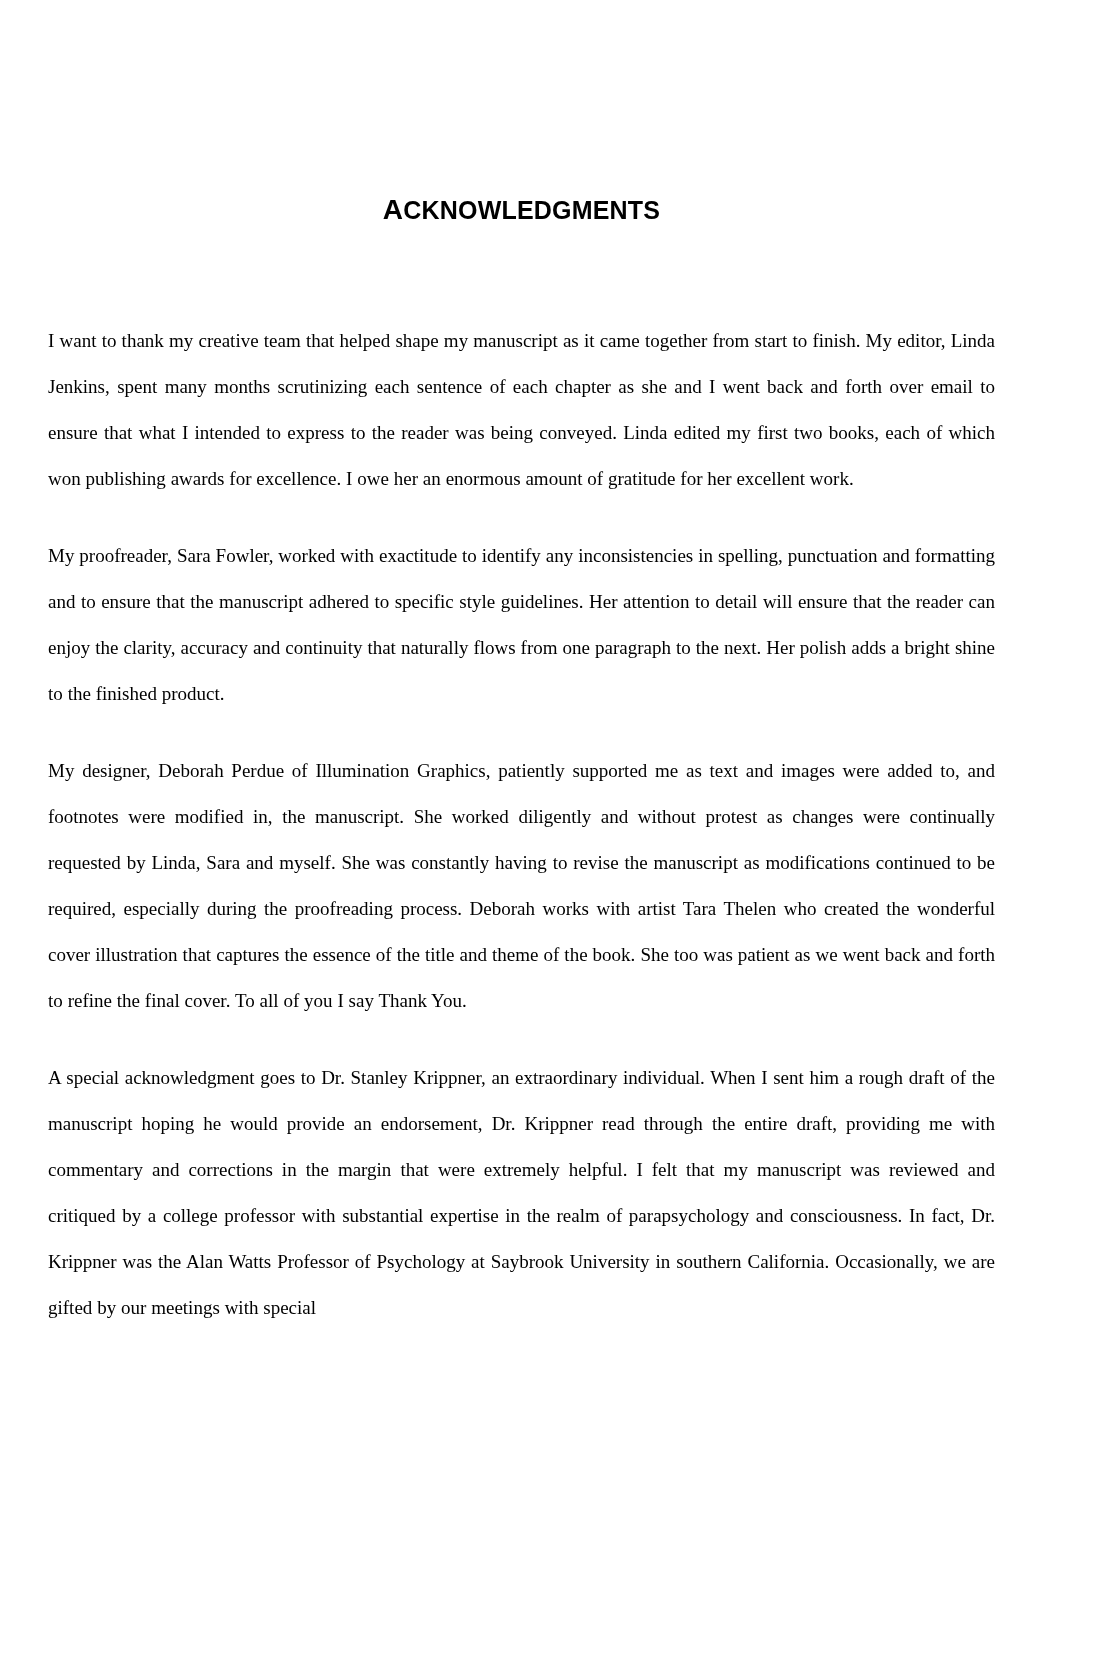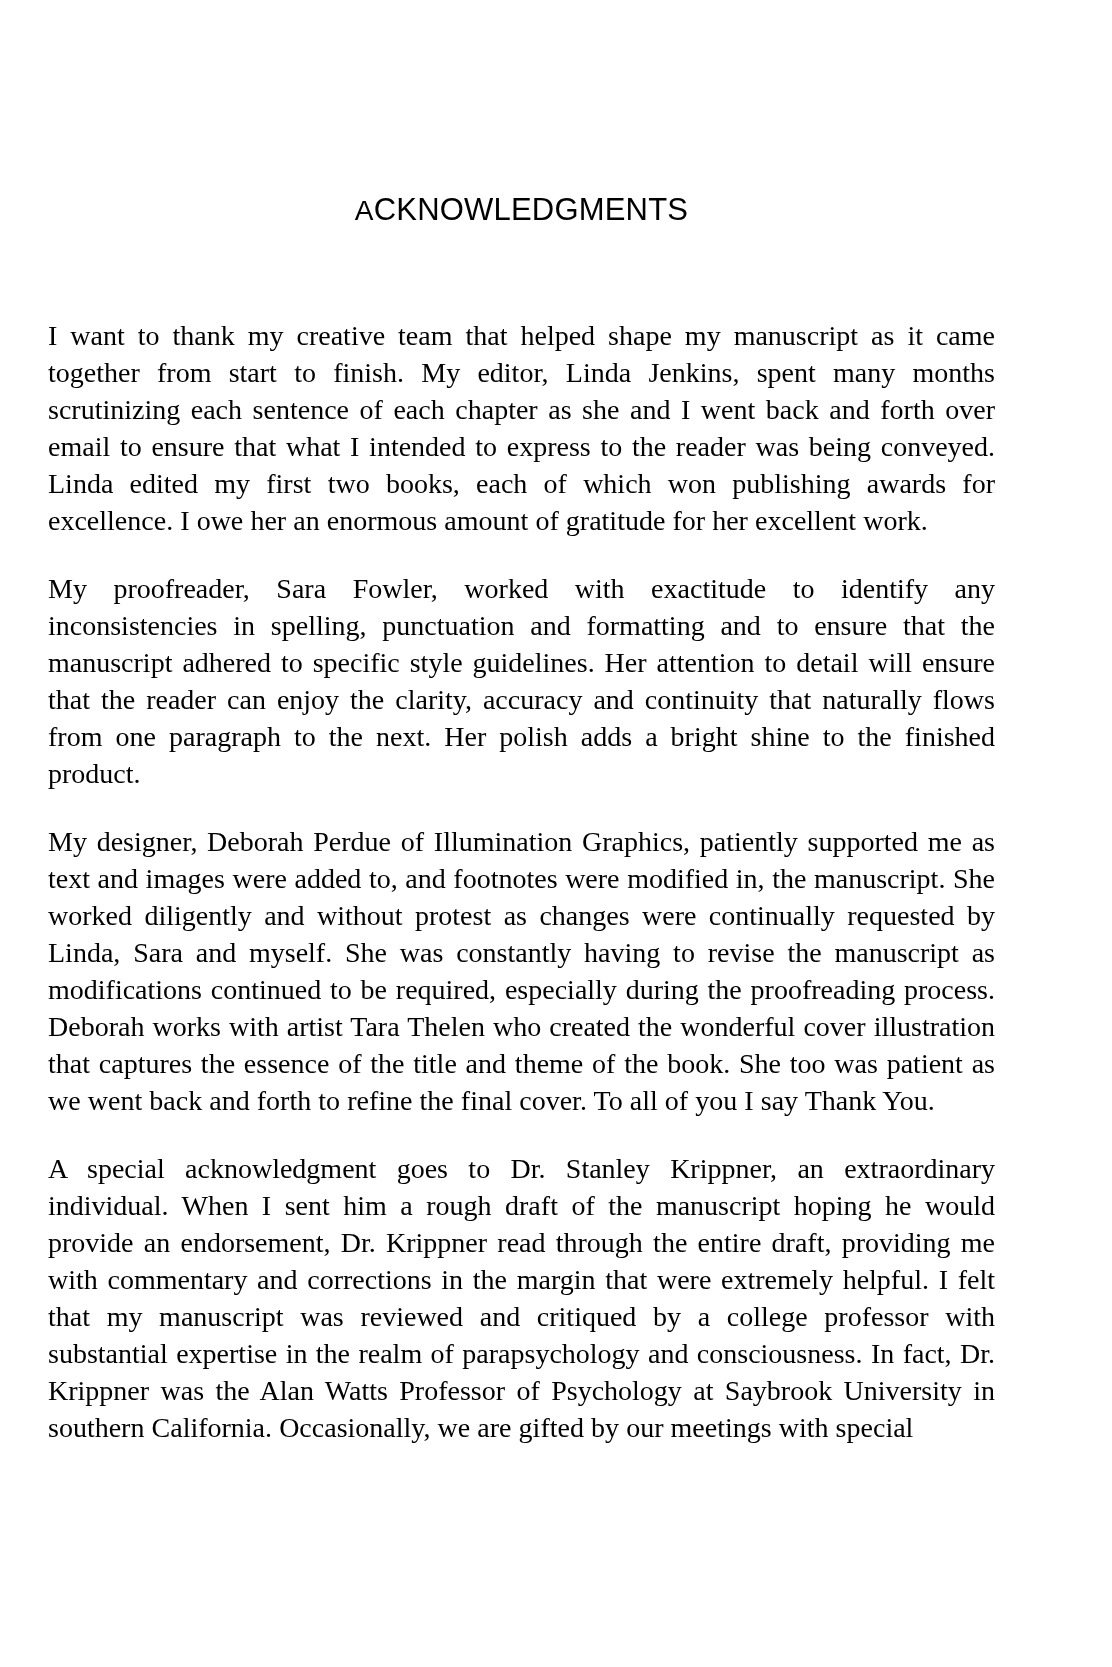--- a/index.html
+++ b/index.html
@@ -23,42 +23,42 @@
     box-sizing: border-box;
   }
   .content {
     position: absolute;
     left: 48px;
     top: 0;
     width: 947px;
   }
   .chapter-title {
     font-family: "Liberation Sans", "DejaVu Sans", sans-serif;
-    font-weight: normal;
+    font-weight: bold;
     text-align: center;
     margin: 0;
     padding-top: 182px;
-    font-size: 44px;
+    font-size: 36px;
     line-height: 46px;
     letter-spacing: 0.2px;
     font-variant: small-caps;
     text-transform: lowercase;
   }
   
   .chapter-title::first-letter {
     font-size: 40px;
   }
   .body-copy {
     margin: 0;
     padding: 0;
   }
   .body-copy p {
     margin: 0 0 31px 0;
-    font-size: 28px;
-    line-height: 37px;
+    font-size: 19px;
+    line-height: 46px;
     text-align: justify;
     text-justify: inter-word;
     word-spacing: 0.1px;
     hyphens: none;
   }
   .body-copy p.first-para {
     margin-top: 88px;
   }
   .body-copy p:last-child {
     margin-bottom: 8px;

